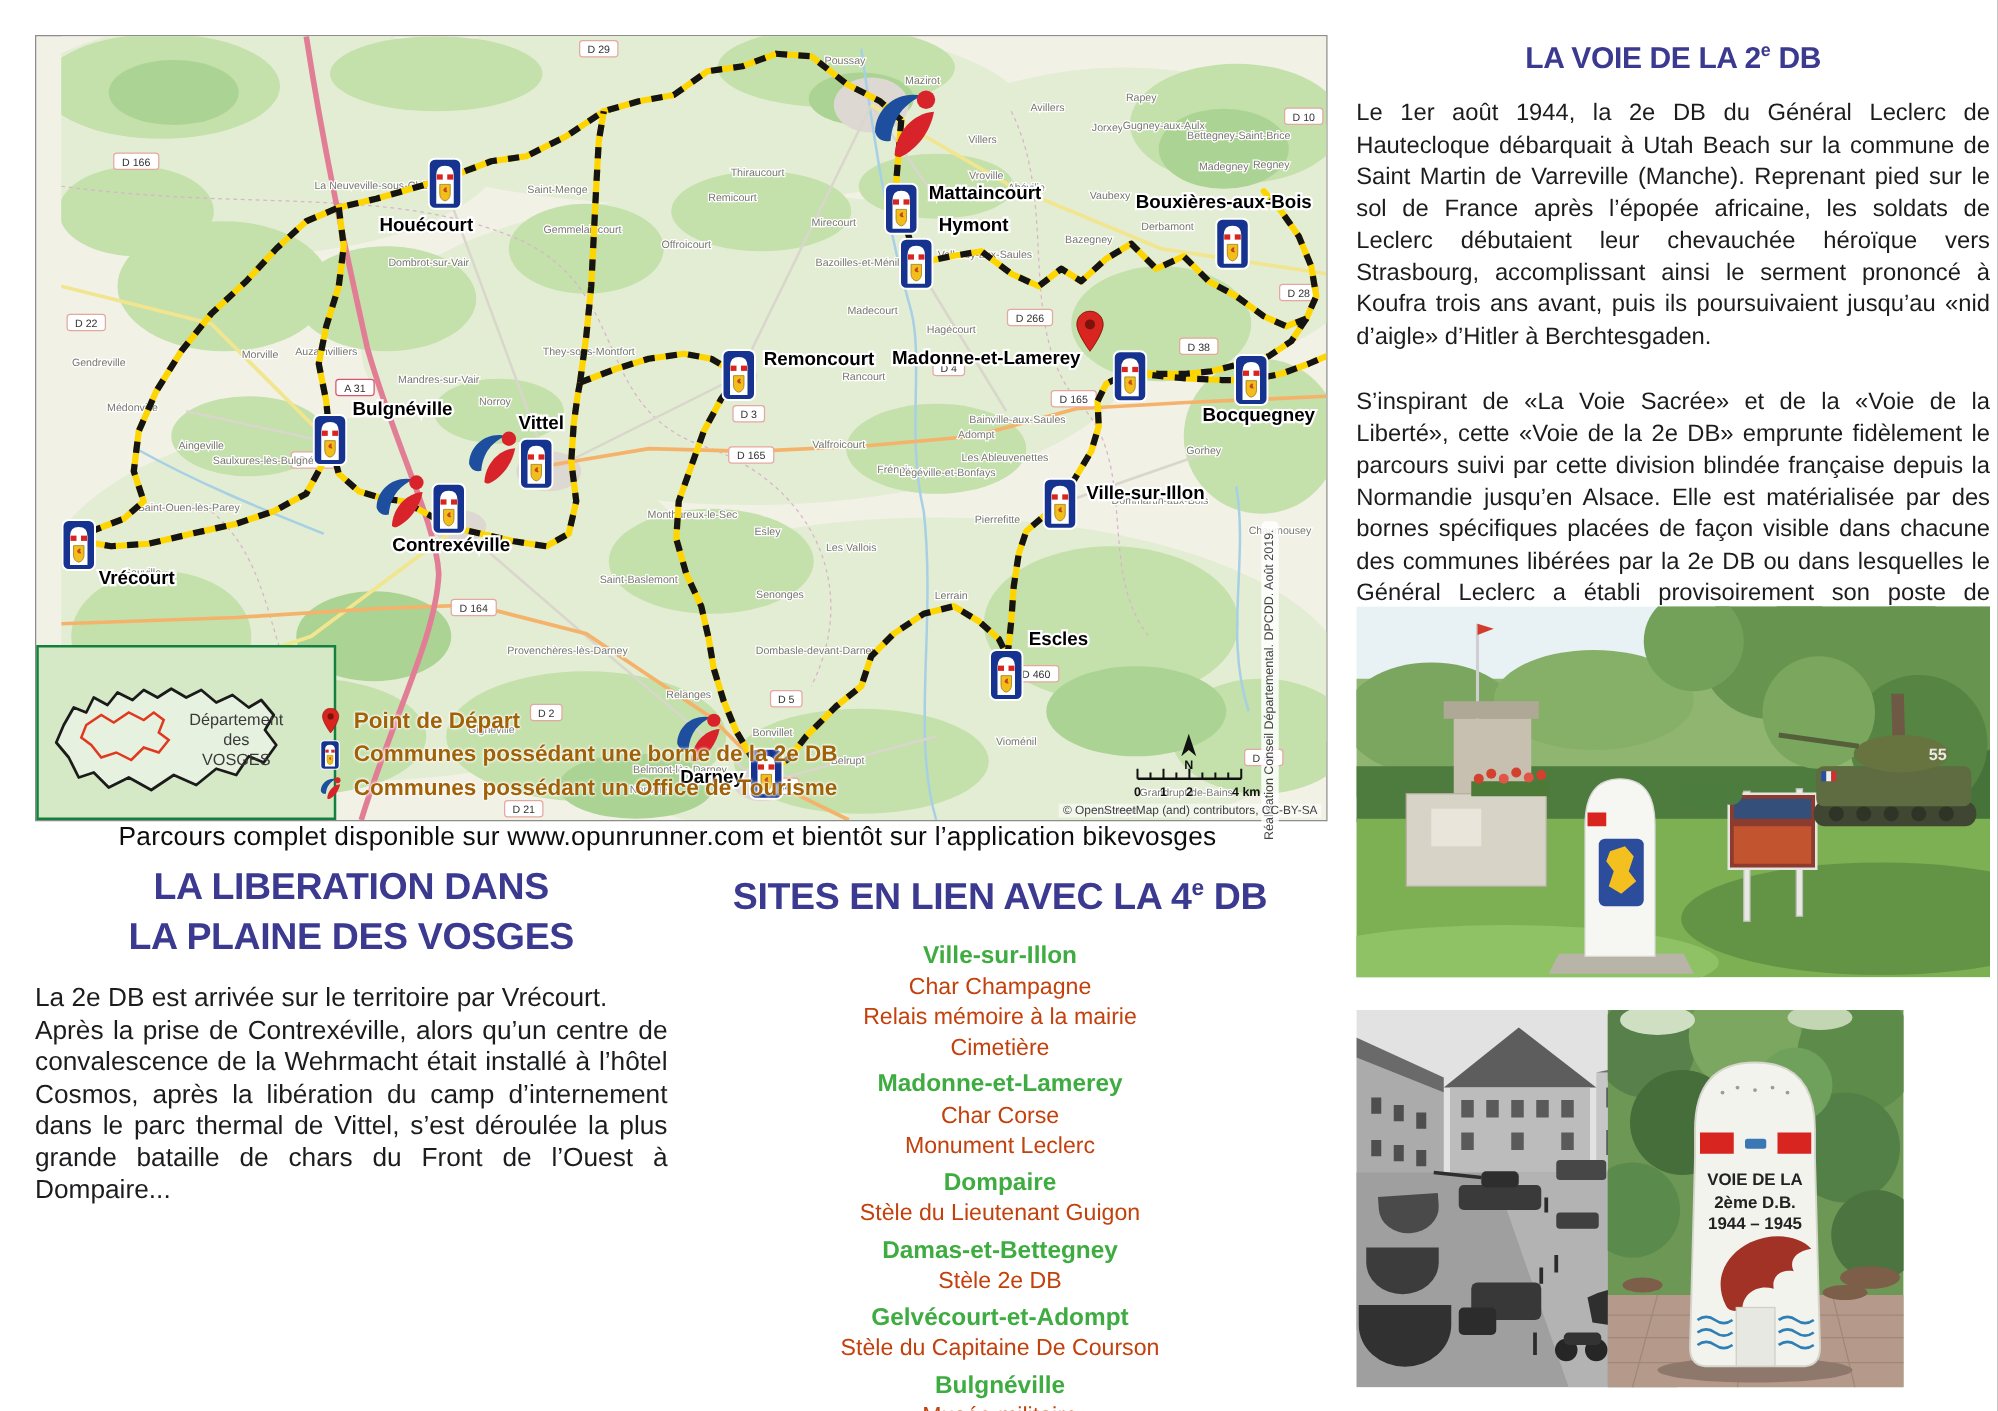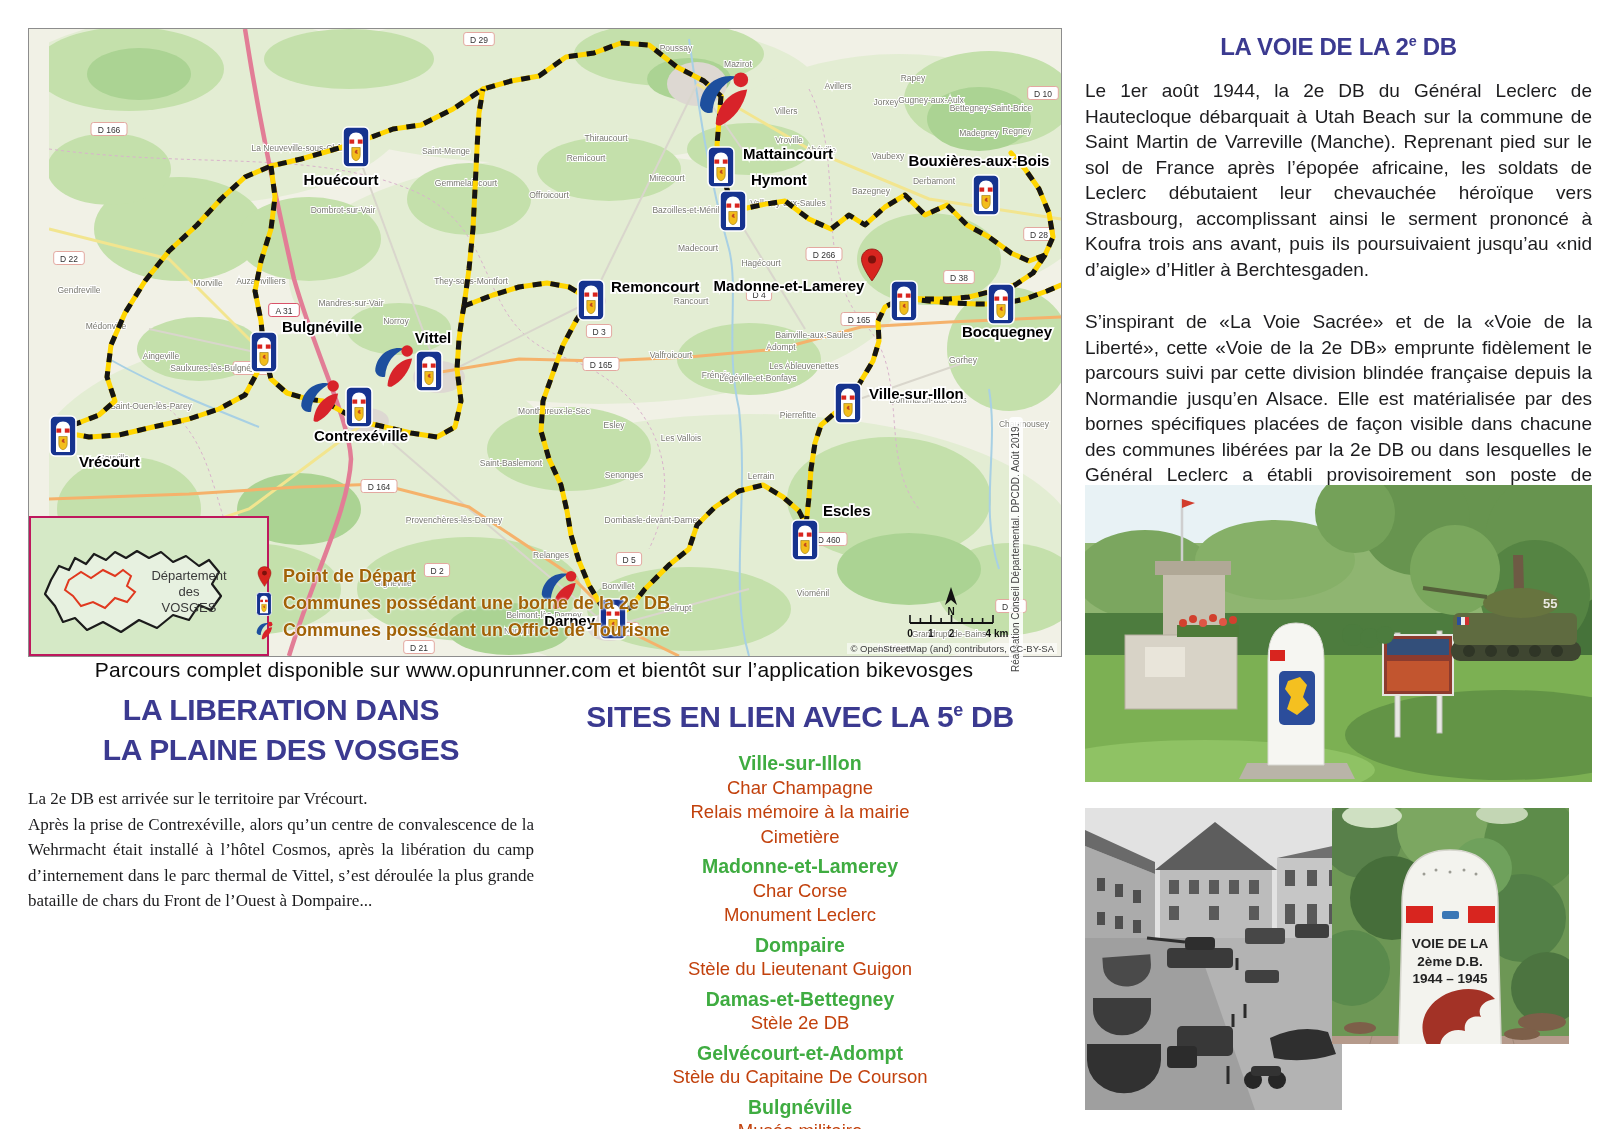--- a/index.html
+++ b/index.html
@@ -8,56 +8,56 @@
   
   .map-panel{position:absolute;left:28px;top:28px;width:1012px;height:627px;border:1px solid #8d8d8d;box-sizing:content-box;background:#f1f1e6;padding-left:20px;}
   .map-panel svg.mapsvg{display:block;width:1012px;height:627px;}
   .village{font-size:8.5px;fill:#77776e;paint-order:stroke;stroke:#ffffff;stroke-width:2px;font-family:"Liberation Sans",sans-serif;}
   .town-label{font-size:15px;font-weight:bold;fill:#000;paint-order:stroke;stroke:#ffffff;stroke-width:3.5px;font-family:"Liberation Sans",sans-serif;}
   .chip-rect{fill:#ffffff;stroke:#e3a8a0;stroke-width:1;}
   .chip-motorway{stroke:#d9536a;}
   .chip-text{font-size:8.5px;fill:#333;font-family:"Liberation Sans",sans-serif;}
   .route-y{fill:none;stroke:#ffd500;stroke-width:5;stroke-linejoin:round;stroke-linecap:round;}
   .route-b{fill:none;stroke:#141414;stroke-width:5;stroke-dasharray:9 9;stroke-linejoin:round;stroke-linecap:butt;}
-  .inset{position:absolute;left:0px;top:487px;width:240px;height:140px;background:#d5e9c6;border:2px solid #be185d;box-sizing:border-box;}
+  .inset{position:absolute;left:0px;top:487px;width:240px;height:140px;background:#d5e9c6;border:2px solid #15803d;box-sizing:border-box;}
   .inset-label{font-size:13px;fill:#3a3a3a;text-anchor:middle;font-family:"Liberation Sans",sans-serif;}
   .legend{position:absolute;left:222px;top:534px;width:440px;}
   .legend-row{display:flex;align-items:center;height:27px;}
   .legend-icon{width:26px;display:flex;justify-content:center;align-items:center;flex:0 0 26px;}
   .legend-text{font-size:18px;font-weight:bold;color:#a16207;margin-left:6px;white-space:nowrap;
                text-shadow:0 0 2px #fff,0 0 2px #fff,0 0 3px #fff;}
   .scalebar{position:absolute;left:872px;top:556px;width:132px;height:58px;}
   .scale-text{font-size:10px;fill:#111;text-anchor:middle;font-weight:bold;font-family:"Liberation Sans",sans-serif;}
   .credit-v{position:absolute;left:980px;top:388px;height:252px;writing-mode:vertical-rl;transform:rotate(180deg);
             font-size:10px;color:#444;background:rgba(255,255,255,.85);border-radius:4px;padding:3px 1px;line-height:12px;}
   .credit-b{position:absolute;right:4px;bottom:2px;font-size:9.5px;color:#3d3d3d;background:rgba(255,255,255,.55);padding:0 3px;}
   
   .banner{position:absolute;left:28px;top:658px;width:1012px;text-align:center;
           font-size:21px;font-weight:normal;color:#0c0c0c;letter-spacing:.2px;}
   .lib-col{position:absolute;left:28px;top:690px;width:506px;}
   .lib-col h2,.sites-col h2{margin:0;text-align:center;font-size:30px;line-height:40px;color:#3b3a90;letter-spacing:-.3px;}
-  .lib-col p{margin:0;font-size:17px;line-height:25.5px;text-align:justify;font-family:Liberation Serif, serif;}
+  .lib-col p{margin:0;font-size:21px;line-height:25.5px;text-align:justify;}
   .lib-col .p1{margin-top:16px;}
   .lib-col .p2{margin-top:26px;}
   .sites-col{position:absolute;left:560px;top:690px;width:480px;text-align:center;}
   .sites-list{margin-top:14px;}
   .site-town{color:#3fac41;font-weight:bold;font-size:19.5px;line-height:24.5px;margin-top:5px;}
   .site-item{font-size:18.5px;line-height:24.5px;color:#c2410c;}
   .voie-col{position:absolute;left:1085px;top:22px;width:507px;}
   .voie-col h1{margin:0;text-align:center;font-size:24px;line-height:38px;color:#3b3a90;letter-spacing:-.3px;}
   .voie-col p{margin:12px 0 0 0;font-size:19px;line-height:25.5px;text-align:justify;}
   .voie-col .p2{margin-top:27px;}
   .attribution{margin-top:22px;text-align:right;font-size:17.5px;font-weight:bold;font-style:italic;}
   sup{font-size:60%;}
   
   .photo{position:absolute;overflow:hidden;}
   .photo svg{display:block;}
   .photo1{left:1085px;top:485px;width:507px;height:297px;}
   .photo2{left:1085px;top:808px;width:257px;height:302px;}
-  .photo3{left:1332px;top:808px;width:237px;height:236px;}
+  .photo3{left:1286px;top:808px;width:237px;height:302px;}
   .ph-text{font-family:"Liberation Sans",sans-serif;}
 </style>
 </head>
 <body>
 
 <div class="page">
 
   <div class="map-panel">
     <svg class="mapsvg" viewBox="0 0 1012 627">
       <defs>
@@ -428,21 +428,21 @@
       <span style="display:block">LA LIBERATION DANS</span>
       <span style="display:block">LA PLAINE DES VOSGES</span>
     </h2>
     <p class="p1">
       <span>La 2e DB est arrivée sur le territoire par Vrécourt.</span><br>
       <span>Après la prise de Contrexéville, alors qu’un centre de convalescence de la Wehrmacht était installé à l’hôtel Cosmos, après la libération du camp d’internement dans le parc thermal de Vittel, s’est déroulée la plus grande bataille de chars du Front de l’Ouest à Dompaire...</span>
     </p>
   </div>
 
   <div class="sites-col">
-    <h2><span>SITES EN LIEN AVEC LA 5</span><sup>e</sup><span> DB</span></h2>
+    <h2><span>SITES EN LIEN AVEC LA 4</span><sup>e</sup><span> DB</span></h2>
     <div class="sites-list" id="sites-list">
         <div class="site-town">Ville-sur-Illon</div>
         <div class="site-item">Char Champagne</div>
         <div class="site-item">Relais mémoire à la mairie</div>
         <div class="site-item">Cimetière</div>
         <div class="site-town">Madonne-et-Lamerey</div>
         <div class="site-item">Char Corse</div>
         <div class="site-item">Monument Leclerc</div>
         <div class="site-town">Dompaire</div>
         <div class="site-item">Stèle du Lieutenant Guigon</div>

